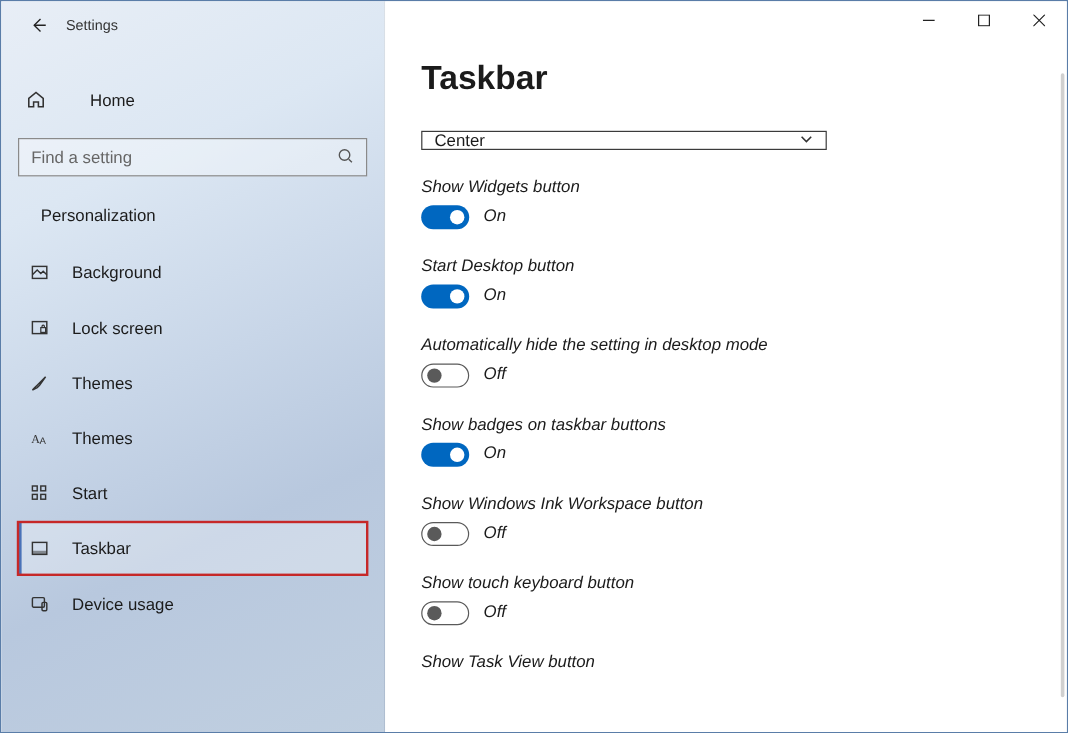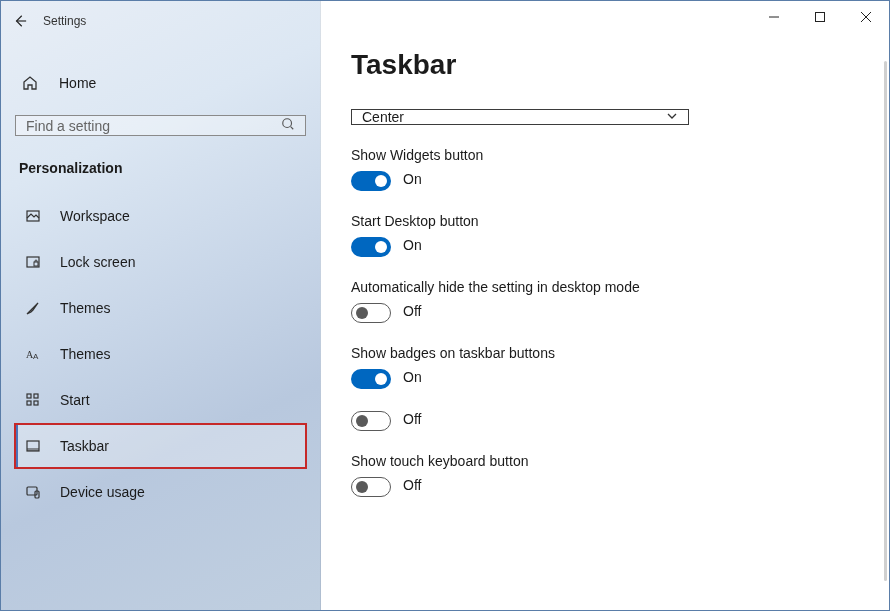--- a/index.html
+++ b/index.html
@@ -20,42 +20,43 @@
       background: linear-gradient(155deg, #e8eef6 0%, #dce7f3 25%, #c8d6e8 50%, #b8c8de 70%, #c0cfe0 100%);
       position: relative;
       border-right: 1px solid rgba(0,0,0,0.06);
     }
     .titlebar {
       display: flex;
       align-items: center;
       height: 40px;
       padding-left: 12px;
       gap: 16px;
+      margin-left: 12px;
     }
     .back-arrow { width: 14px; height: 14px; }
     .app-title { font-size: 12px; color: #333; }
     .sidebar-inner { padding: 0 14px; }
     .home-row {
-      display: flex; align-items: flex-end; gap: 20px;
+      display: flex; align-items: flex-end; gap: 36px;
       padding: 10px 6px; margin-top: 24px;
       cursor: pointer;
     }
     .icon-slot { width: 18px; display: flex; align-items: center; justify-content: center; }
     .search-box {
       display: flex; align-items: center; justify-content: space-between;
       border: 1px solid #8a8a8a; background: rgba(255,255,255,0.35);
-      height: 21px; padding: 0 10px; margin-top: 14px;
+      height: 32px; padding: 0 10px; margin-top: 14px;
     }
     .search-box input {
       border: none; background: transparent; outline: none;
       font-size: 14px; color: #555; width: 100%;
     }
     .search-box input::placeholder { color: #666; }
     .section-title {
-      font-weight: 700; font-size: 14px; margin: 24px 0 18px 4px;
+      font-weight: 400; font-size: 14px; margin: 24px 0 18px 19px;
     }
     .nav-list { display: flex; flex-direction: column; gap: 2px; }
     .nav-item {
       display: flex; align-items: center; gap: 18px;
       padding: 14px 6px; cursor: pointer;
       border-left: 3px solid transparent;
     }
     .nav-item.selected {
       background: rgba(255,255,255,0.3);
       border-left: 3px solid #4a72b8;
@@ -86,21 +87,21 @@
       font-size: 28px; font-weight: 600; margin-bottom: 28px;
     }
     .setting-label { font-size: 14px; margin-bottom: 8px; display: block; }
     .dropdown {
       width: 338px; height: 16px;
       border: 1px solid #3b3b3b;
       display: flex; align-items: center; justify-content: space-between;
       padding: 0 10px; margin-bottom: 22px;
       cursor: pointer; background: #fff;
     }
-    .toggle-row { margin-bottom: 22px; }
+    .toggle-row { margin-bottom: 22px; font-style: italic; }
     .toggle-control { display: flex; gap: 12px; margin-top: 6px; }
     .switch {
       width: 40px; height: 20px; border-radius: 10px;
       position: relative; cursor: pointer;
     }
     .switch.on { background: #0067c0; }
     .switch.off { background: #fff; border: 1.5px solid #5a5a5a; }
     .knob {
       position: absolute; width: 12px; height: 12px; border-radius: 50%;
       top: 50%; transform: translateY(-50%);
@@ -147,21 +148,21 @@
       </div>
       <div class="section-title">Personalization</div>
       <div class="nav-list">
         <div class="nav-item">
           <span class="icon-slot">
               <svg width="16" height="16" viewBox="0 0 16 16">
                 <rect x="2" y="3" width="12" height="10" fill="none" stroke="#333" stroke-width="1.2"></rect>
                 <path d="M2 10 L6 6 L9 9 L11 7 L14 10" fill="none" stroke="#333" stroke-width="1.2"></path>
               </svg>
             </span>
-          <span class="nav-label">Workspace</span>
+          <span class="nav-label">Background</span>
         </div>
         <div class="nav-item">
           <span class="icon-slot">
               <svg width="16" height="16" viewBox="0 0 16 16">
                 <rect x="2" y="3" width="12" height="10" fill="none" stroke="#333" stroke-width="1.2"></rect>
                 <rect x="9" y="8" width="4" height="4" fill="none" stroke="#333" stroke-width="1"></rect>
                 <path d="M10 8 V7 A1 1 0 0 1 12 7 V8" fill="none" stroke="#333" stroke-width="1"></path>
               </svg>
             </span>
           <span class="nav-label">Lock screen</span>
@@ -277,32 +278,36 @@
           <div class="toggle-row">
             <div class="setting-label">Show badges on taskbar buttons</div>
             <div class="toggle-control">
               <div class="switch on">
                 <div class="knob"></div>
               </div>
               <span class="switch-label">On</span>
             </div>
           </div>
           <div class="toggle-row">
+            <div class="setting-label">Show Windows Ink Workspace button</div>
             <div class="toggle-control">
               <div class="switch off">
                 <div class="knob"></div>
               </div>
               <span class="switch-label">Off</span>
             </div>
           </div>
           <div class="toggle-row">
             <div class="setting-label">Show touch keyboard button</div>
             <div class="toggle-control">
               <div class="switch off">
                 <div class="knob"></div>
               </div>
               <span class="switch-label">Off</span>
             </div>
+          </div>
+          <div class="toggle-row">
+            <div class="setting-label">Show Task View button</div>
           </div>
         </div>
     </div>
   </main>
 </div>
 
 </body></html>

